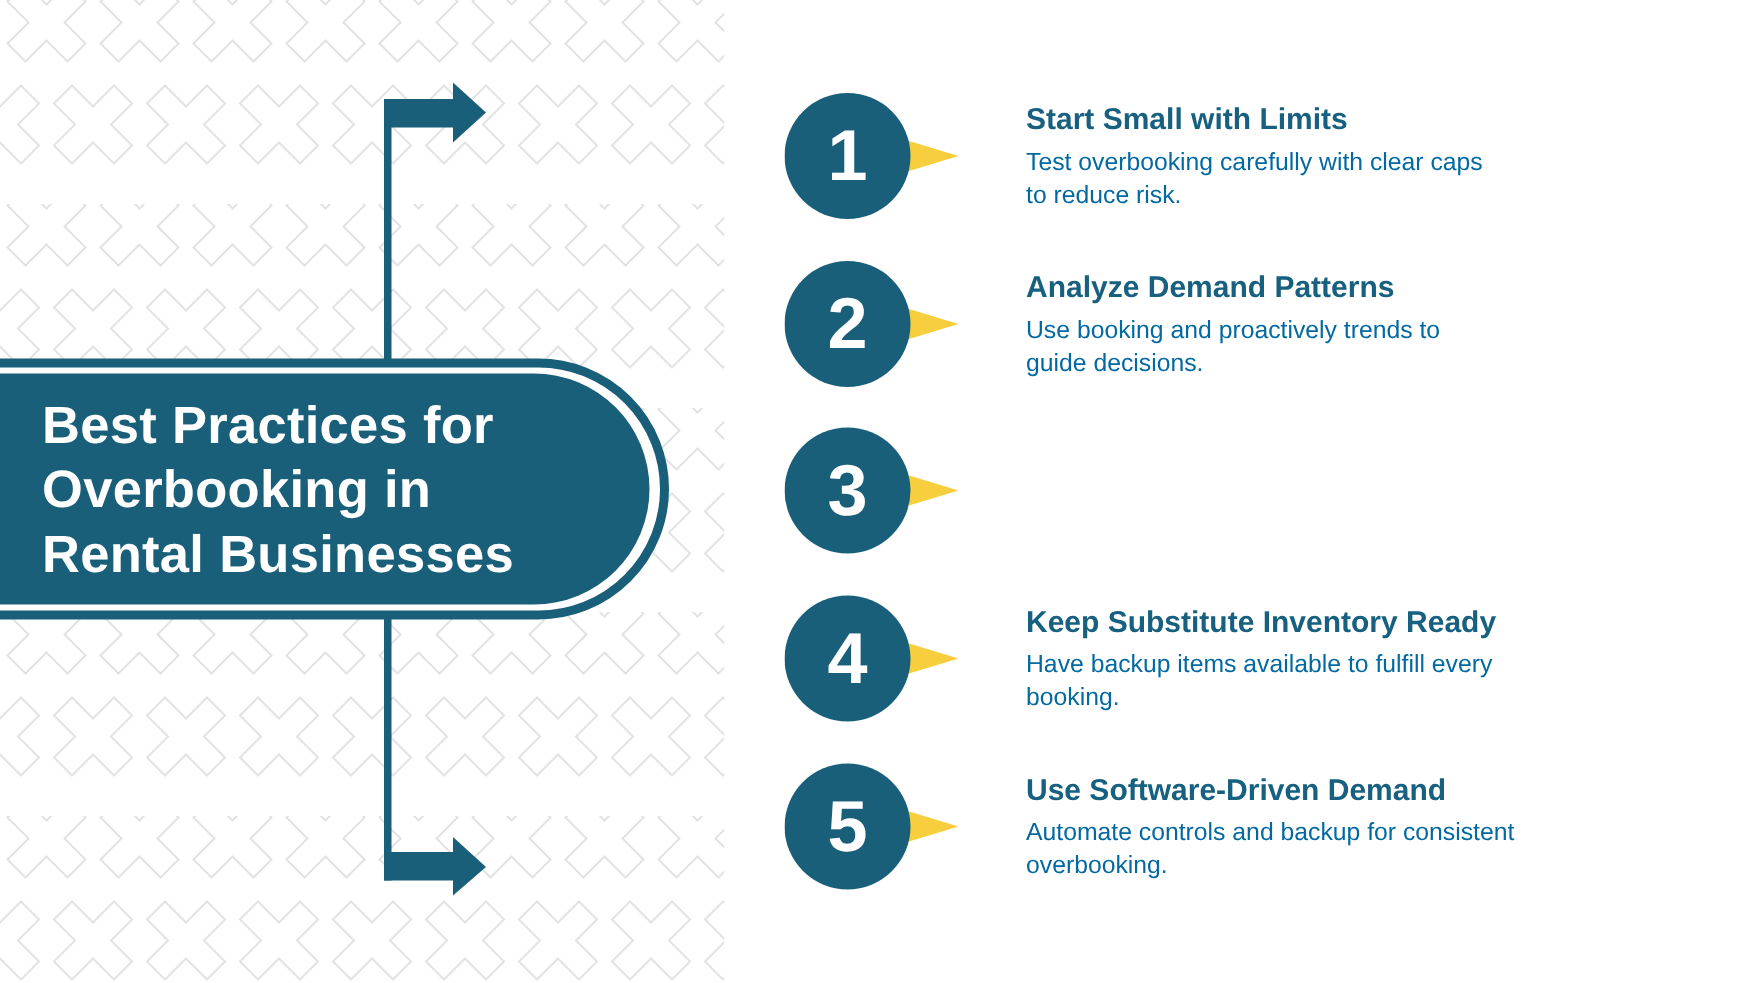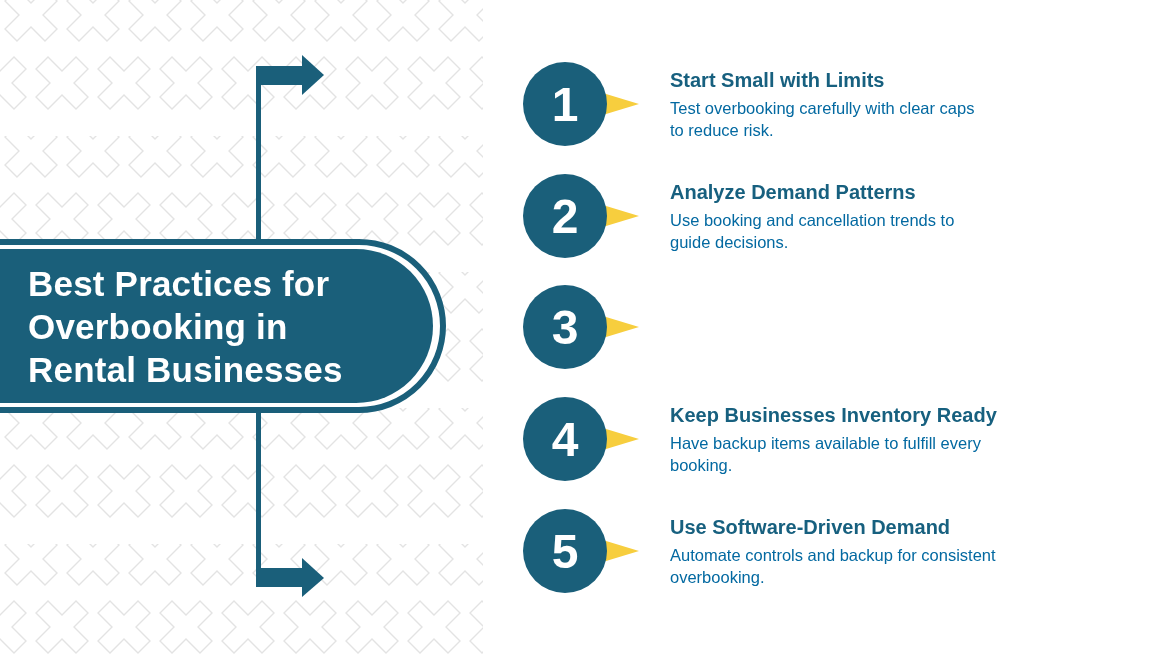--- a/index.html
+++ b/index.html
@@ -51,21 +51,21 @@
     z-index:2;
   }
   .badge{
     position:relative;width:120px;height:112px;flex:0 0 120px;
   }
   .badge .num{
     position:absolute;left:0;top:14px;width:84px;height:84px;
     display:flex;align-items:center;justify-content:center;
     color:#ffffff;font-size:48px;font-weight:700;
   }
-  .texts{margin-left:27px;width:400px;}
+  .texts{margin-left:41px;width:400px;}
   .step-title{
     font-size:20px;font-weight:700;color:#17607F;line-height:26px;
   }
   .step-desc{
     font-size:16.5px;color:#0369a1;line-height:22px;margin-top:4px;
     white-space:pre-line;
   }
 </style>
 </head>
 <body>
@@ -119,21 +119,21 @@
   <div class="step" style="top:160px">
     <div class="badge">
       <svg width="120" height="112" xmlns="http://www.w3.org/2000/svg">
         <polygon points="60,39 60,73 116,56" fill="#F7CE3E"></polygon>
         <circle cx="42" cy="56" r="42" fill="#1A5F7A"></circle>
       </svg>
       <div class="num">2</div>
     </div>
     <div class="texts">
       <div class="step-title">Analyze Demand Patterns</div>
-      <div class="step-desc">Use booking and cancellation trends to
+      <div class="step-desc">Use booking and proactively trends to
 guide decisions.</div>
     </div>
   </div>
 
   <div class="step" style="top:271px">
     <div class="badge">
       <svg width="120" height="112" xmlns="http://www.w3.org/2000/svg">
         <polygon points="60,39 60,73 116,56" fill="#F7CE3E"></polygon>
         <circle cx="42" cy="56" r="42" fill="#1A5F7A"></circle>
       </svg>
@@ -143,21 +143,21 @@
 
   <div class="step" style="top:383px">
     <div class="badge">
       <svg width="120" height="112" xmlns="http://www.w3.org/2000/svg">
         <polygon points="60,39 60,73 116,56" fill="#F7CE3E"></polygon>
         <circle cx="42" cy="56" r="42" fill="#1A5F7A"></circle>
       </svg>
       <div class="num">4</div>
     </div>
     <div class="texts">
-      <div class="step-title">Keep Businesses Inventory Ready</div>
+      <div class="step-title">Keep Substitute Inventory Ready</div>
       <div class="step-desc">Have backup items available to fulfill every
 booking.</div>
     </div>
   </div>
 
   <div class="step" style="top:495px">
     <div class="badge">
       <svg width="120" height="112" xmlns="http://www.w3.org/2000/svg">
         <polygon points="60,39 60,73 116,56" fill="#F7CE3E"></polygon>
         <circle cx="42" cy="56" r="42" fill="#1A5F7A"></circle>

